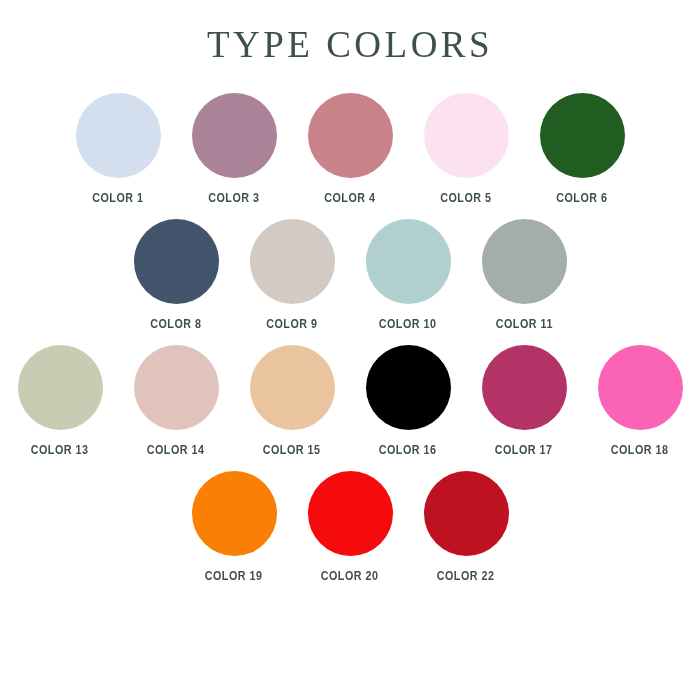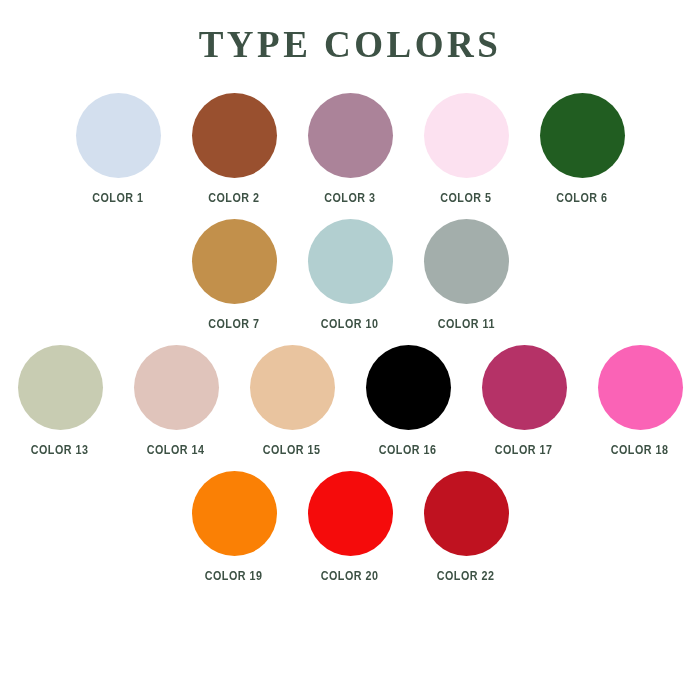--- a/index.html
+++ b/index.html
@@ -22,21 +22,21 @@
     flex-direction: column;
     align-items: center;
   }
   #chart-title {
     font-family: "Liberation Serif", "DejaVu Serif", serif;
     font-size: 37px;
     letter-spacing: 3.5px;
     color: #3d5245;
     margin-top: 26px;
     margin-bottom: 0;
-    font-weight: 700;
+    font-weight: 400;
     text-align: center;
     line-height: 1;
     white-space: nowrap;
   }
   #swatch-grid {
     margin-top: 30px;
     width: 700px;
     display: flex;
     flex-direction: column;
     align-items: center;
@@ -81,40 +81,44 @@
 
   <h1 id="chart-title">TYPE COLORS</h1>
 
   <div id="swatch-grid">
       <div class="swatch-row">
         <div class="swatch-cell">
           <span class="swatch-dot" style="background-color: rgb(211, 223, 238);"></span>
           <span class="swatch-label">COLOR 1</span>
         </div>
         <div class="swatch-cell">
-          <span class="swatch-dot" style="background-color: rgb(153, 80, 47);"></span>
-          <span class="swatch-label">COLOR 2</span>
+          <span class="swatch-dot" style="background-color: rgb(171, 131, 153);"></span>
+          <span class="swatch-label">COLOR 3</span>
         </div>
         <div class="swatch-cell">
-          <span class="swatch-dot" style="background-color: rgb(171, 131, 153);"></span>
-          <span class="swatch-label">COLOR 3</span>
+          <span class="swatch-dot" style="background-color: rgb(202, 130, 137);"></span>
+          <span class="swatch-label">COLOR 4</span>
         </div>
         <div class="swatch-cell">
           <span class="swatch-dot" style="background-color: rgb(252, 225, 240);"></span>
           <span class="swatch-label">COLOR 5</span>
         </div>
         <div class="swatch-cell">
           <span class="swatch-dot" style="background-color: rgb(33, 93, 33);"></span>
           <span class="swatch-label">COLOR 6</span>
         </div>
       </div>
       <div class="swatch-row">
         <div class="swatch-cell">
-          <span class="swatch-dot" style="background-color: rgb(194, 144, 75);"></span>
-          <span class="swatch-label">COLOR 7</span>
+          <span class="swatch-dot" style="background-color: rgb(66, 84, 107);"></span>
+          <span class="swatch-label">COLOR 8</span>
+        </div>
+        <div class="swatch-cell">
+          <span class="swatch-dot" style="background-color: rgb(211, 203, 195);"></span>
+          <span class="swatch-label">COLOR 9</span>
         </div>
         <div class="swatch-cell">
           <span class="swatch-dot" style="background-color: rgb(178, 207, 208);"></span>
           <span class="swatch-label">COLOR 10</span>
         </div>
         <div class="swatch-cell">
           <span class="swatch-dot" style="background-color: rgb(163, 174, 171);"></span>
           <span class="swatch-label">COLOR 11</span>
         </div>
       </div>

